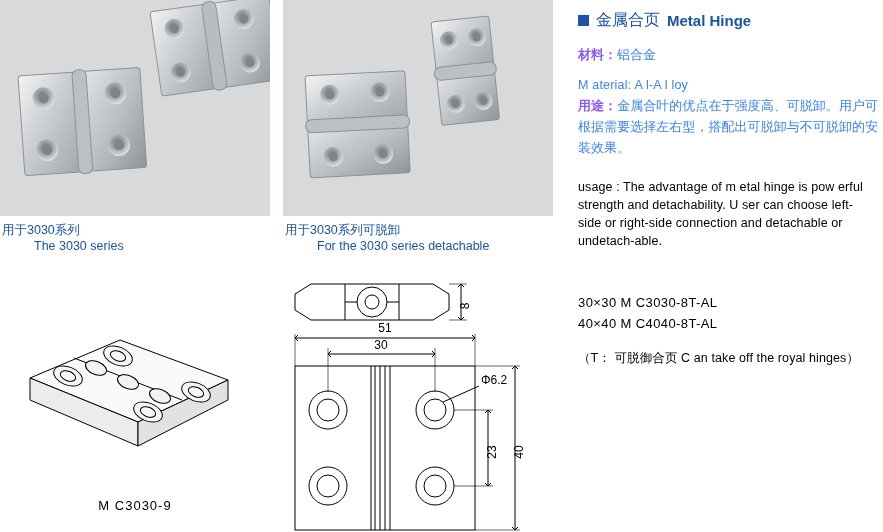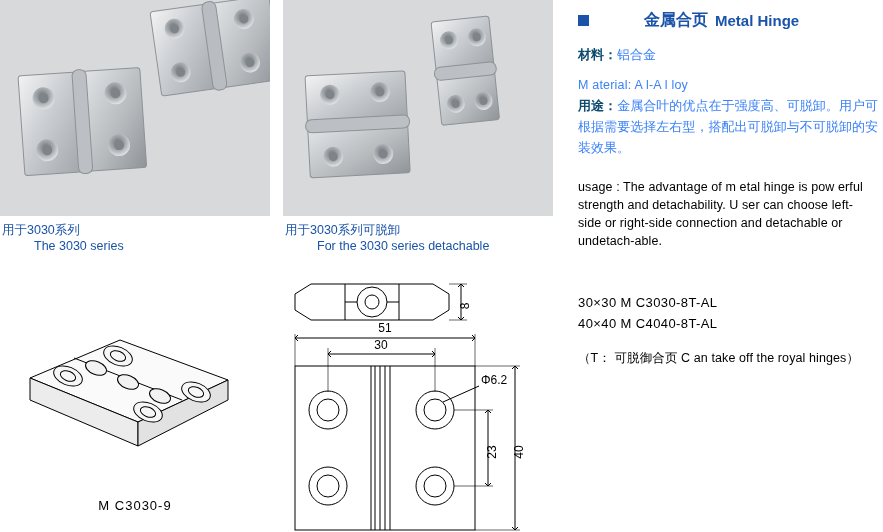--- a/index.html
+++ b/index.html
@@ -62,33 +62,32 @@
   }
   .title-square {
     width: 11px;
     height: 11px;
     background: #1a53a8;
     margin-right: 7px;
     display: inline-block;
   }
   .title-cn {
     font-size: 16px;
-    font-weight: bold;
+    font-weight: normal;
     color: #1a53a8;
     margin-right: 7px;
-    margin-left: 48px;
   }
   .title-en {
     font-size: 15px;
     font-weight: bold;
     color: #1a53a8;
   }
 
   .blk { position: absolute; left: 5px; width: 300px; }
-  .lbl { font-weight: bold; color: #0c4a6e; font-size: 13px; }
+  .lbl { font-weight: bold; color: #8b5cf6; font-size: 13px; }
   .txt { color: #3b82f6; font-size: 13px; }
 
   .material-blk { top: 45px; }
   .material-line2 { font-size: 12.5px; margin-top: 14px; letter-spacing: .2px;}
 
   .usage-blk { top: 95px; }
   .usage-cn {
     font-size: 13px;
     line-height: 21px;
     text-align: justify;

